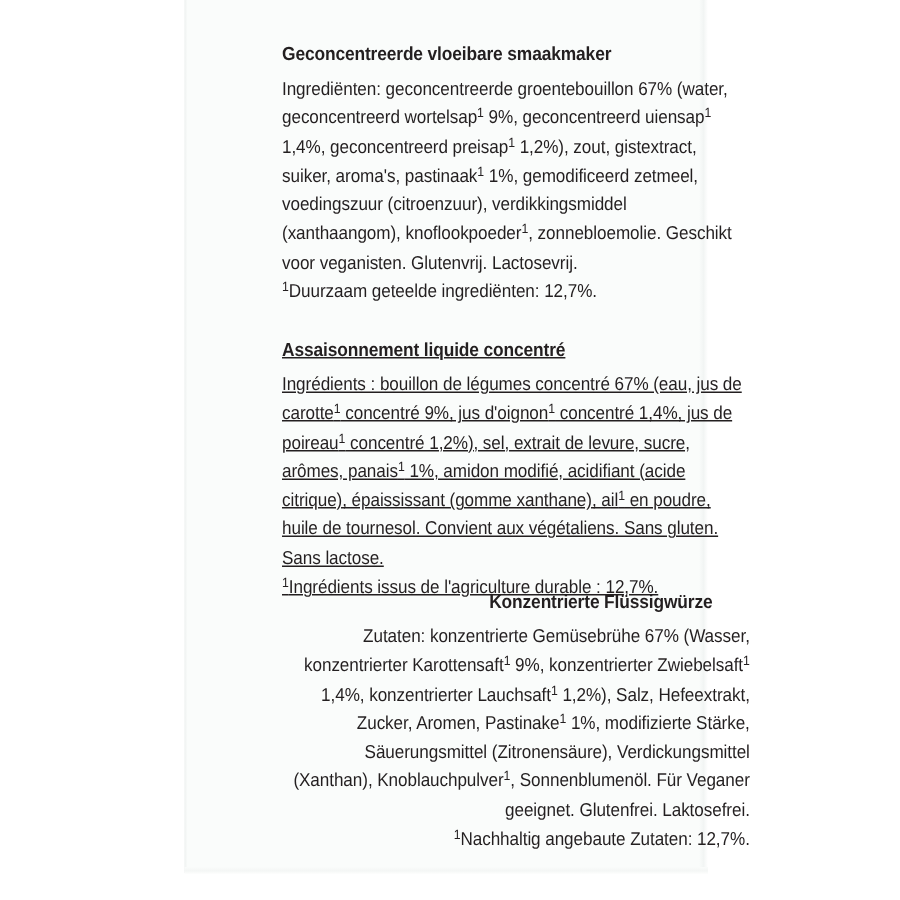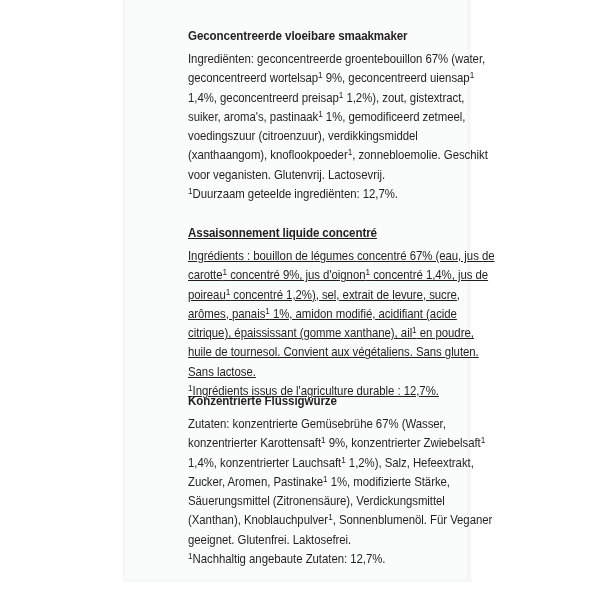--- a/index.html
+++ b/index.html
@@ -88,21 +88,21 @@
 
   sup {
     font-size: 0.72em;
     vertical-align: 0.42em;
     line-height: 0;
   }
 
   
   #section-nl   { top: 28px; }
   #section-fr   { top: 225px; text-decoration: underline; }
-  #section-de   { top: 393px; }
+  #section-de   { top: 393px; text-align: right; }
 </style>
 </head>
 <body style="background: rgb(255, 255, 255);">
 
 <div id="label-panel" style="background: rgb(250, 252, 251);"></div>
 <div id="panel-edge-left"></div>
 <div id="panel-edge-right"></div>
 <div id="panel-edge-bottom"></div>
 
 <div class="text-block" id="section-nl" style="color: rgb(35, 31, 32);">

